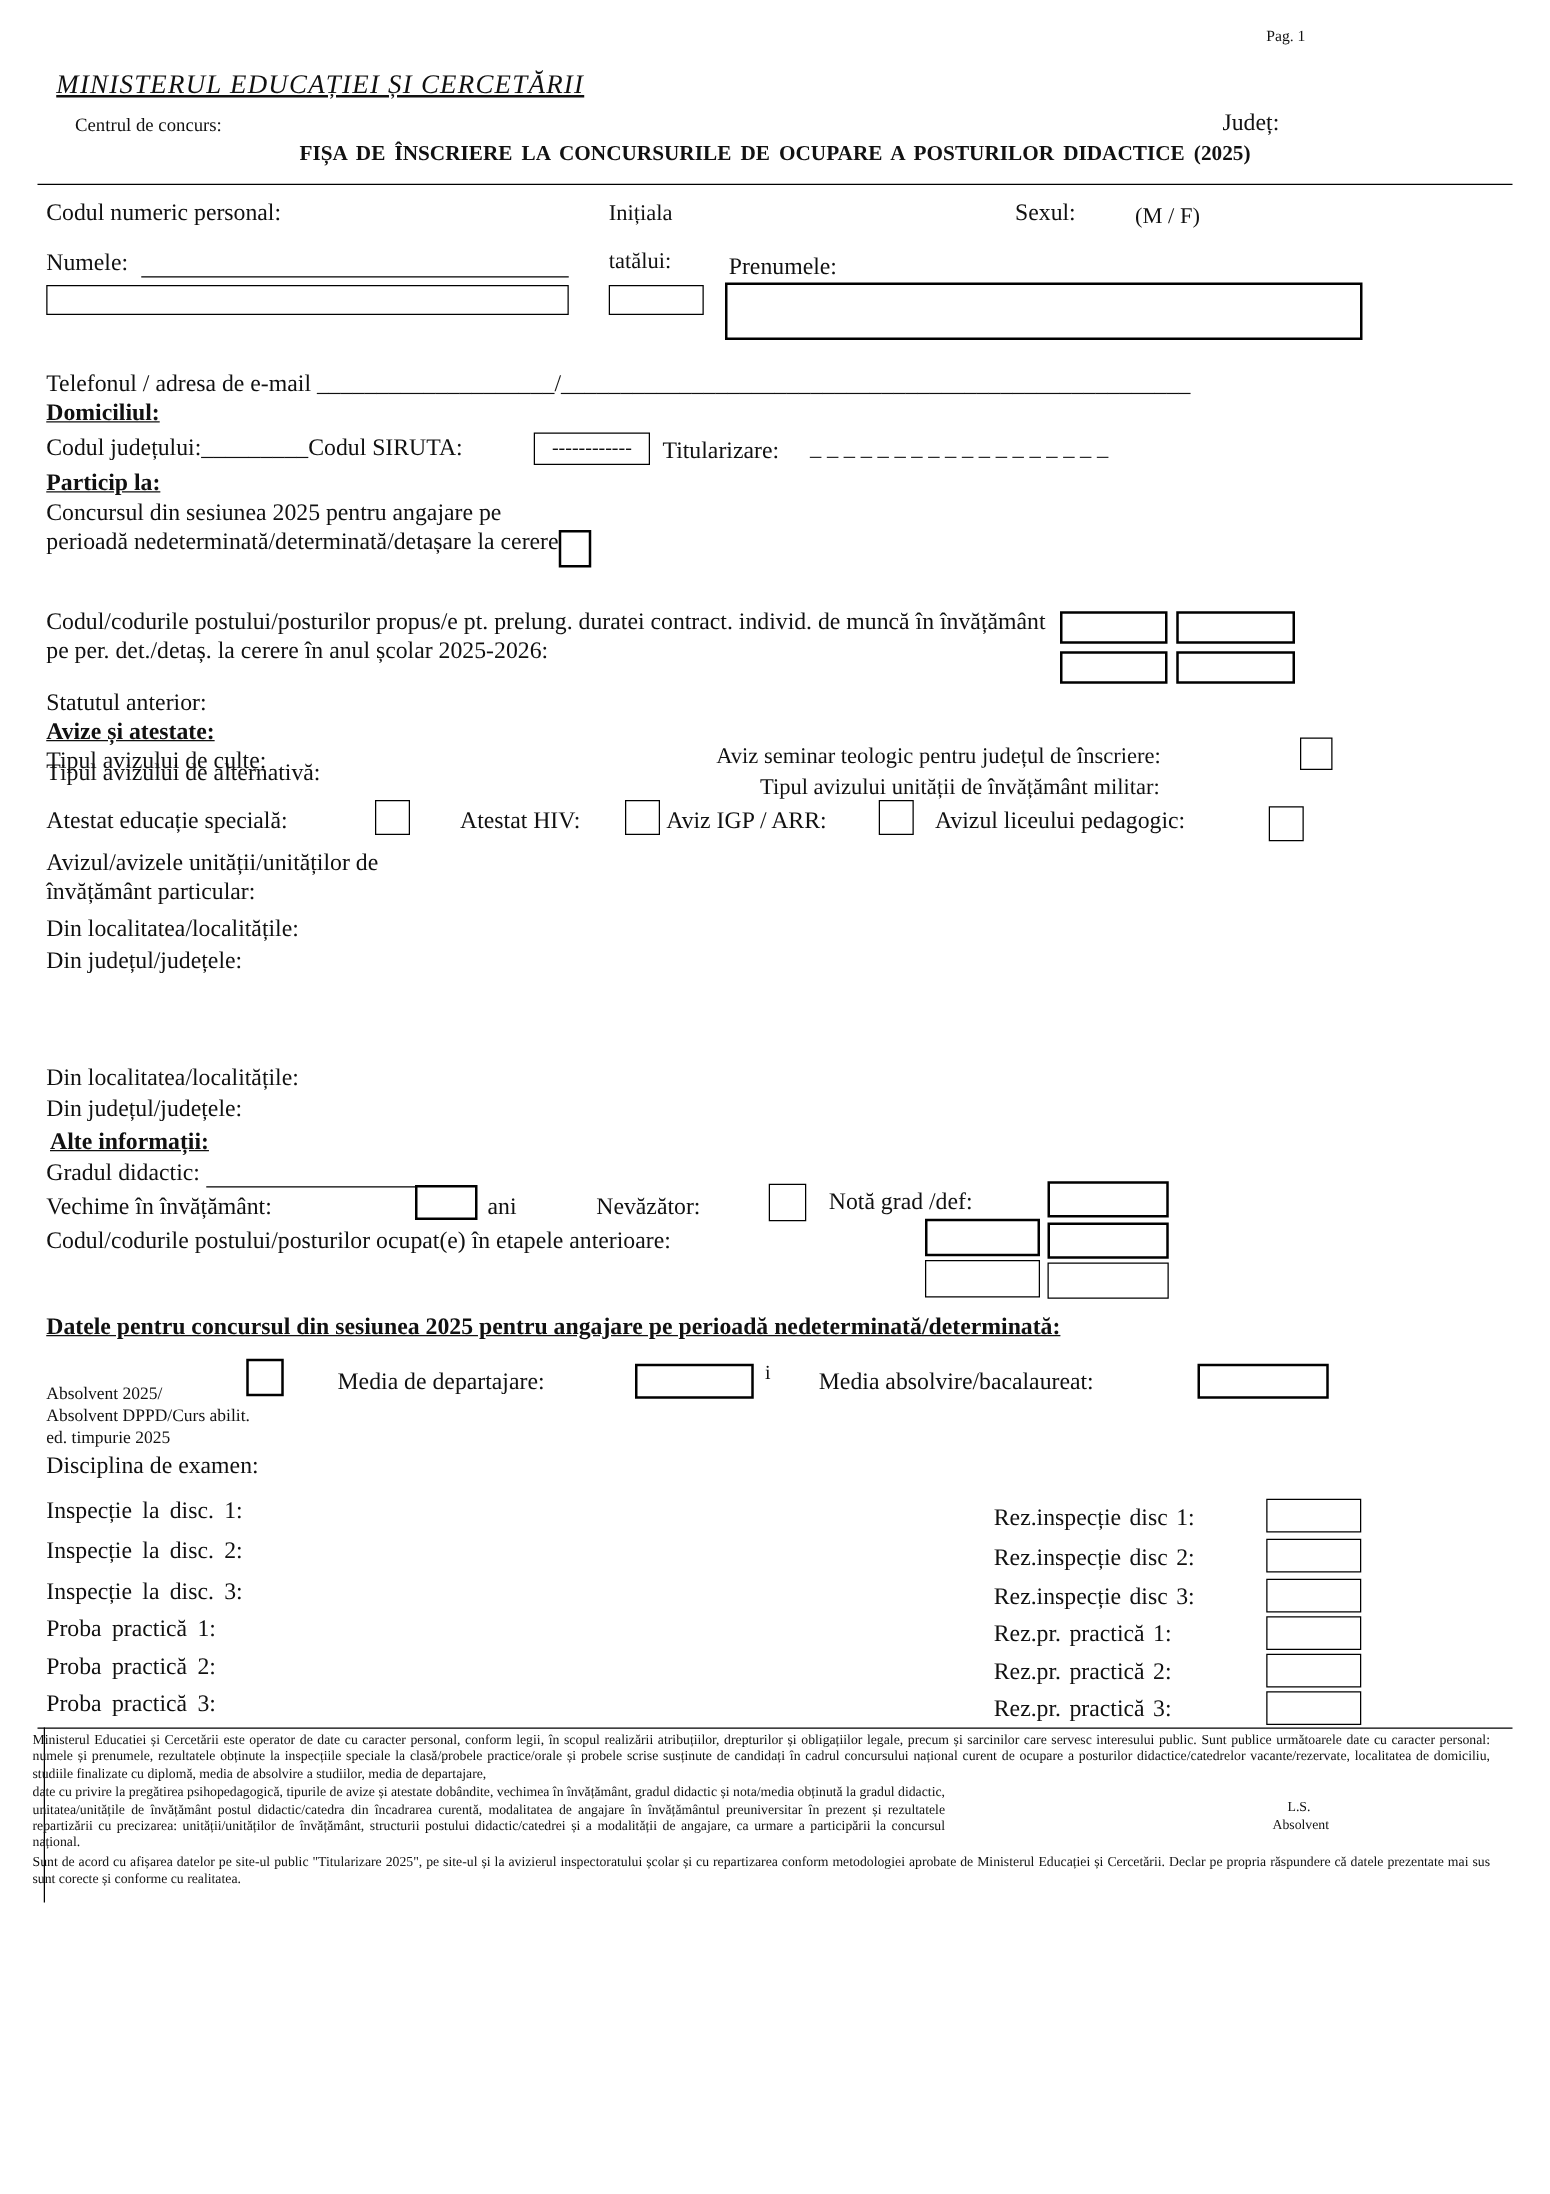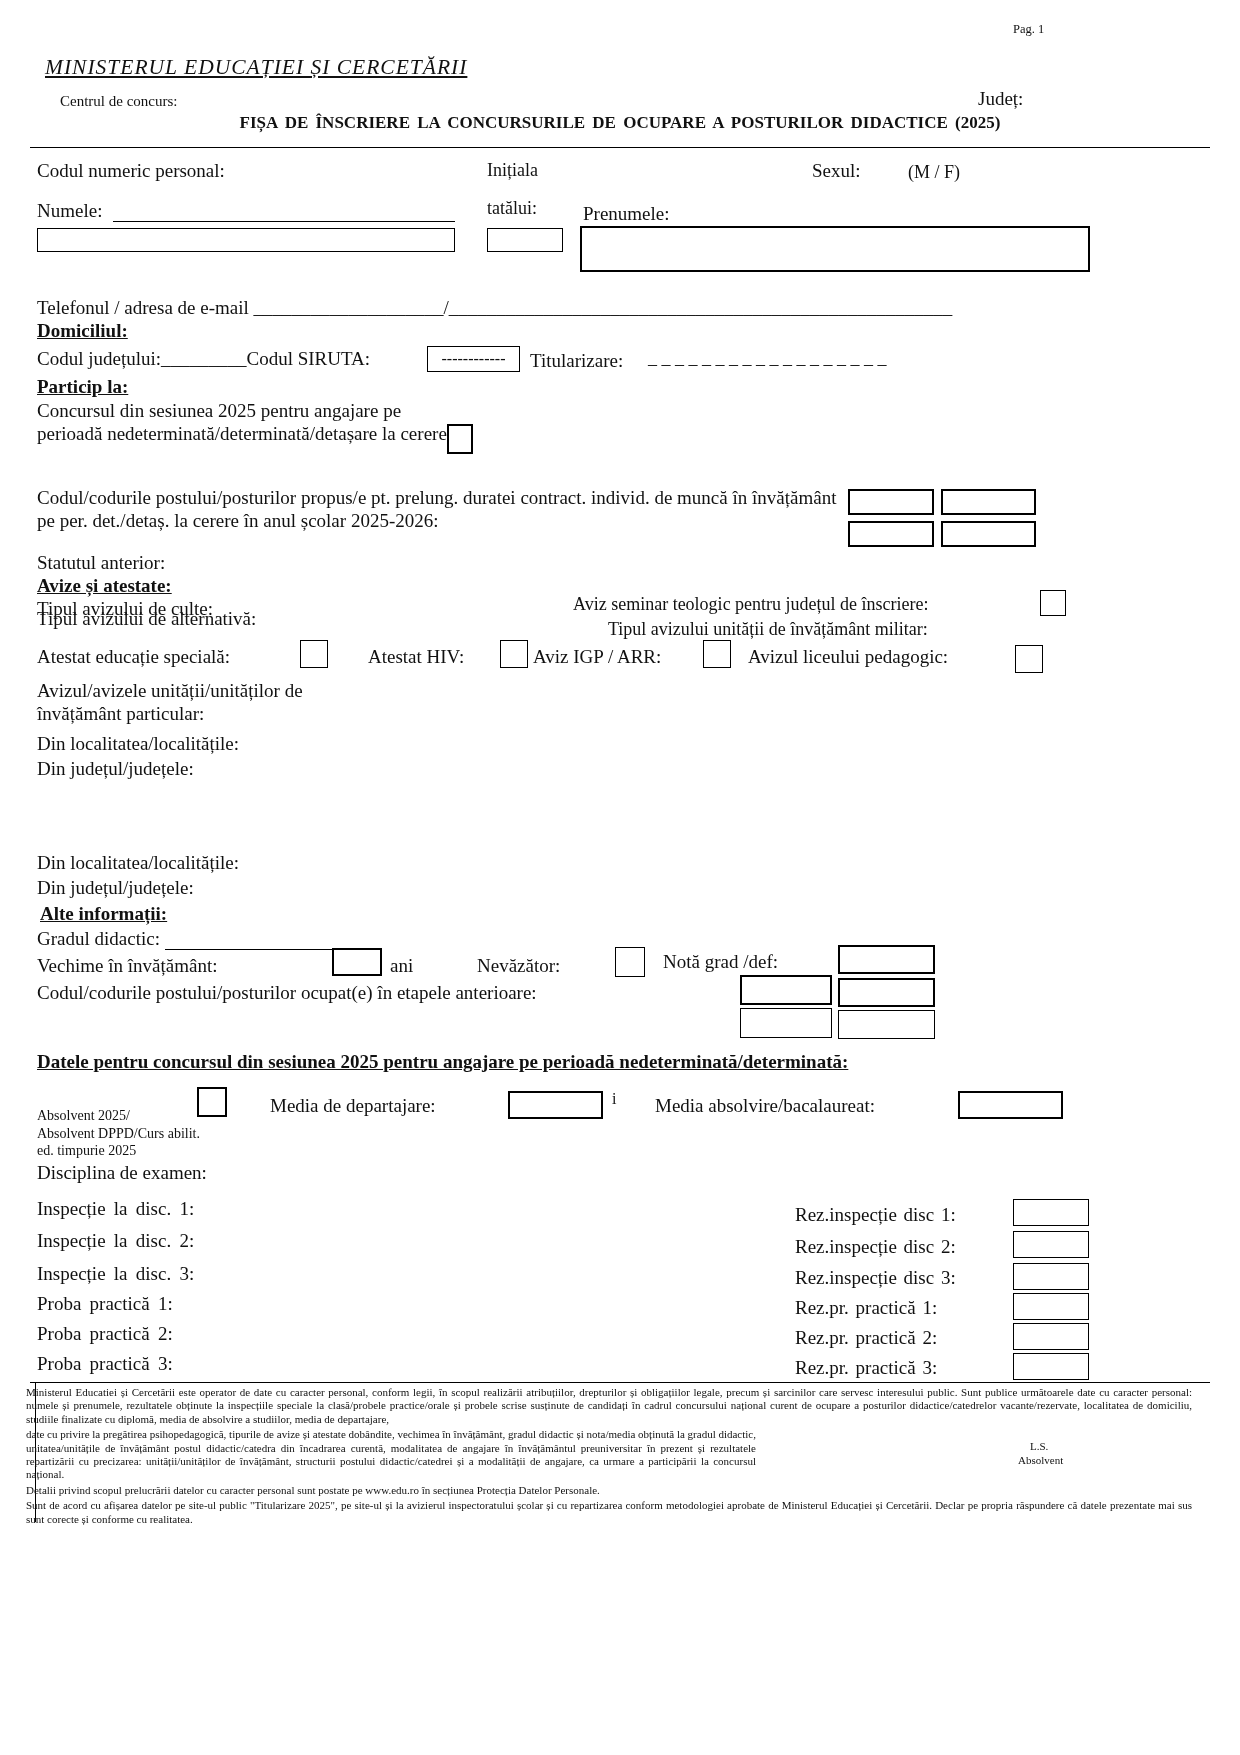--- a/index.html
+++ b/index.html
@@ -151,19 +151,18 @@
   <span class="t fs19 ws3" style="left:37px;top:1353px">Proba practică 3:</span>
   <span class="t fs19 ws2" style="left:795px;top:1357px">Rez.pr. practică 3:</span>
   <div class="box" style="left:1013px;top:1353px;width:76px;height:27px"></div>
 
   <div class="hline" style="left:30px;top:1382px;width:1180px"></div>
   <div class="vline" style="left:35px;top:1382px;height:140px"></div>
 
   <div class="wrap fs11" style="left:26px;top:1386px;width:1166px">
     <p class="fpar">Ministerul Educatiei și Cercetării este operator de date cu caracter personal, conform legii, în scopul realizării atribuțiilor, drepturilor și obligațiilor legale, precum și sarcinilor care servesc interesului public.  Sunt publice următoarele date cu caracter personal: numele și prenumele, rezultatele obținute la inspecțiile speciale la clasă/probele practice/orale și probele scrise susținute de candidați în cadrul concursului național curent de ocupare a posturilor didactice/catedrelor vacante/rezervate, localitatea de domiciliu, studiile finalizate cu diplomă, media de absolvire a studiilor, media de departajare,</p>
     <p class="fpar" style="width:730px">date cu privire la pregătirea psihopedagogică, tipurile de avize și atestate dobândite, vechimea în învățământ, gradul didactic și nota/media obținută la gradul didactic, unitatea/unitățile de învățământ postul didactic/catedra din încadrarea curentă, modalitatea de angajare în învățământul preuniversitar în prezent și rezultatele repartizării cu precizarea: unității/unităților de învățământ, structurii postului didactic/catedrei și a modalității de angajare, ca urmare a participării la concursul național.</p>
-    <p class="fpar">Detalii privind scopul prelucrării datelor cu caracter personal sunt postate pe www.edu.ro în secțiunea Protecția Datelor Personale.</p>
     <p class="fpar">Sunt de acord cu afișarea datelor pe site-ul public "Titularizare 2025", pe site-ul și la avizierul inspectoratului școlar și cu repartizarea conform metodologiei aprobate de Ministerul Educației și Cercetării. Declar pe propria răspundere că datele prezentate mai sus sunt corecte și conforme cu realitatea.</p>
   </div>
   <span class="t fs11" style="left:1030px;top:1440px">L.S.</span>
   <span class="t fs11" style="left:1018px;top:1454px">Absolvent</span>
 
 </div>
 
 </body></html>

